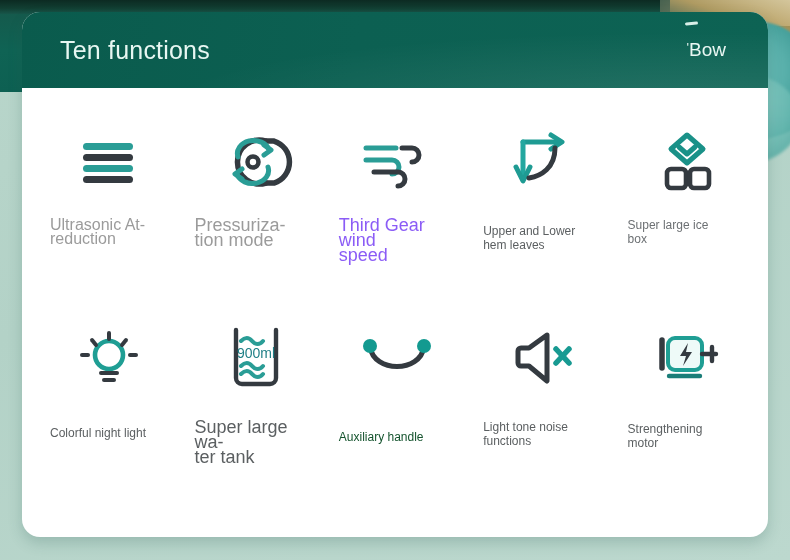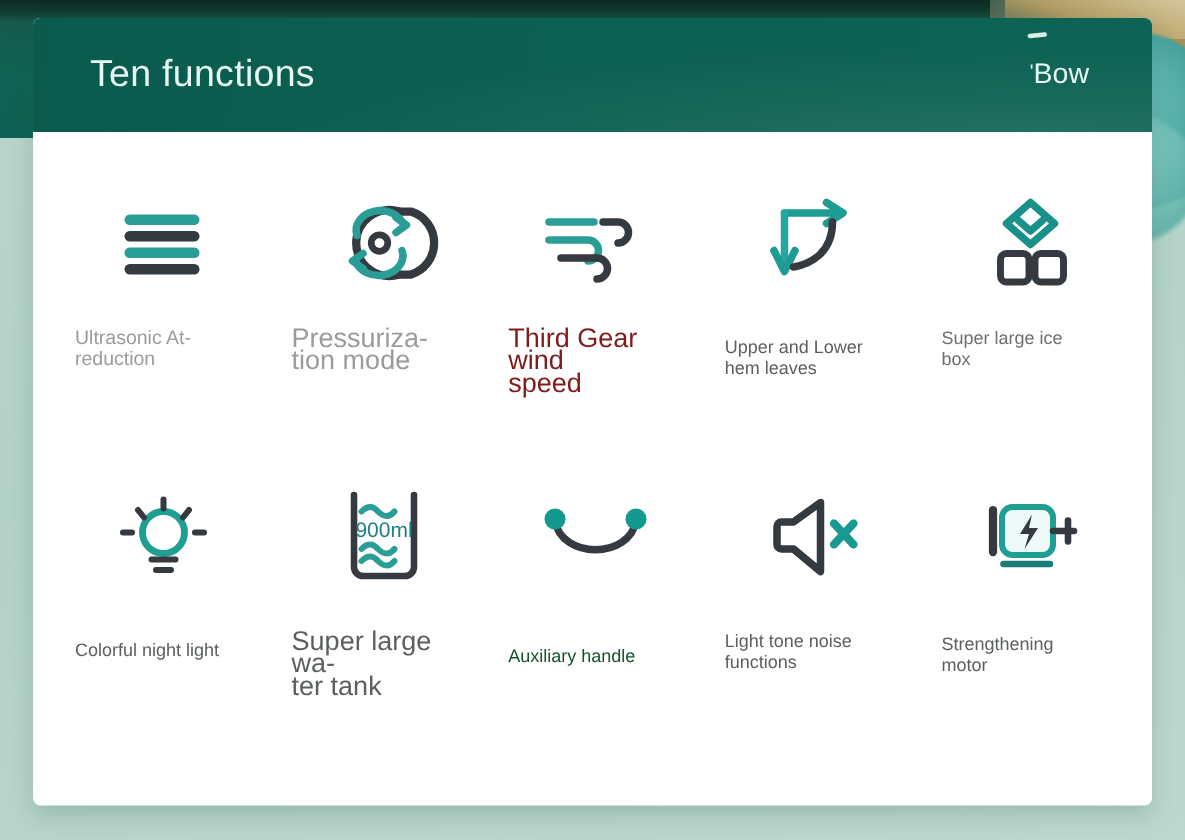--- a/index.html
+++ b/index.html
@@ -68,21 +68,21 @@
     filter: blur(1.5px);
   }
 
   
   #card {
     position: absolute;
     left: 22px;
     top: 12px;
     width: 746px;
     height: 525px;
-    border-radius: 5px;
+    border-radius: 18px;
     background: #ffffff;
     box-shadow: 0 6px 14px rgba(40,90,80,.22);
     overflow: hidden;
   }
   #card-header {
     position: relative;
     height: 76px;
     background: linear-gradient(100deg, #0a5b4d 0%, #0c6052 45%, #0d6354 100%);
   }
   #card-header .hdr-shade {
@@ -144,21 +144,21 @@
     padding: 0 16px;
   }
   .icon-wrap {
     height: 80px;
     display: flex;
     align-items: center;
     justify-content: center;
     padding-left: 4px;
   }
   .cap {
-    font-size: 13px;
+    font-size: 16px;
     line-height: 14px;
     color: #5b5b5b;
     margin-top: 16px;
     max-width: 112px;
   }
   .cap.muted { color: #9b9b9b; }
   .cap.big { font-size: 18px; line-height: 15px; }
   .cap.mid { font-size: 12px; line-height: 14px; }
 
   svg { display: block; overflow: visible; }
@@ -224,21 +224,21 @@
 
     <div class="cell">
       <div class="icon-wrap">
         <svg width="70" height="52" viewBox="0 0 70 52">
           <path d="M4 12 H34" fill="none" stroke="#2a9d96" stroke-width="5" stroke-linecap="round"></path>
           <path d="M40 12 H50 A7 7 0 1 1 50 26" fill="none" stroke="#343a40" stroke-width="5" stroke-linecap="round"></path>
           <path d="M4 24 H30 A7 7 0 1 1 30 38" fill="none" stroke="#2a9d96" stroke-width="5" stroke-linecap="round"></path>
           <path d="M12 36 H36 A7 7 0 1 1 36 50" fill="none" stroke="#343a40" stroke-width="5" stroke-linecap="round"></path>
         </svg>
       </div>
-      <div class="cap big" style="color:#7f1d1d">
+      <div class="cap big" style="color:#8b5cf6">
         <div>Third Gear wind</div>
         <div>speed</div>
       </div>
     </div>
 
     <div class="cell">
       <div class="icon-wrap" style="padding-left:10px">
         <svg width="58" height="56" viewBox="0 0 58 56">
           <path d="M8 8 H44" fill="none" stroke="#1e9b93" stroke-width="5" stroke-linecap="round"></path>
           <path d="M36 1 L47 8 L36 15" fill="none" stroke="#1e9b93" stroke-width="5" stroke-linecap="round" stroke-linejoin="round"></path>

